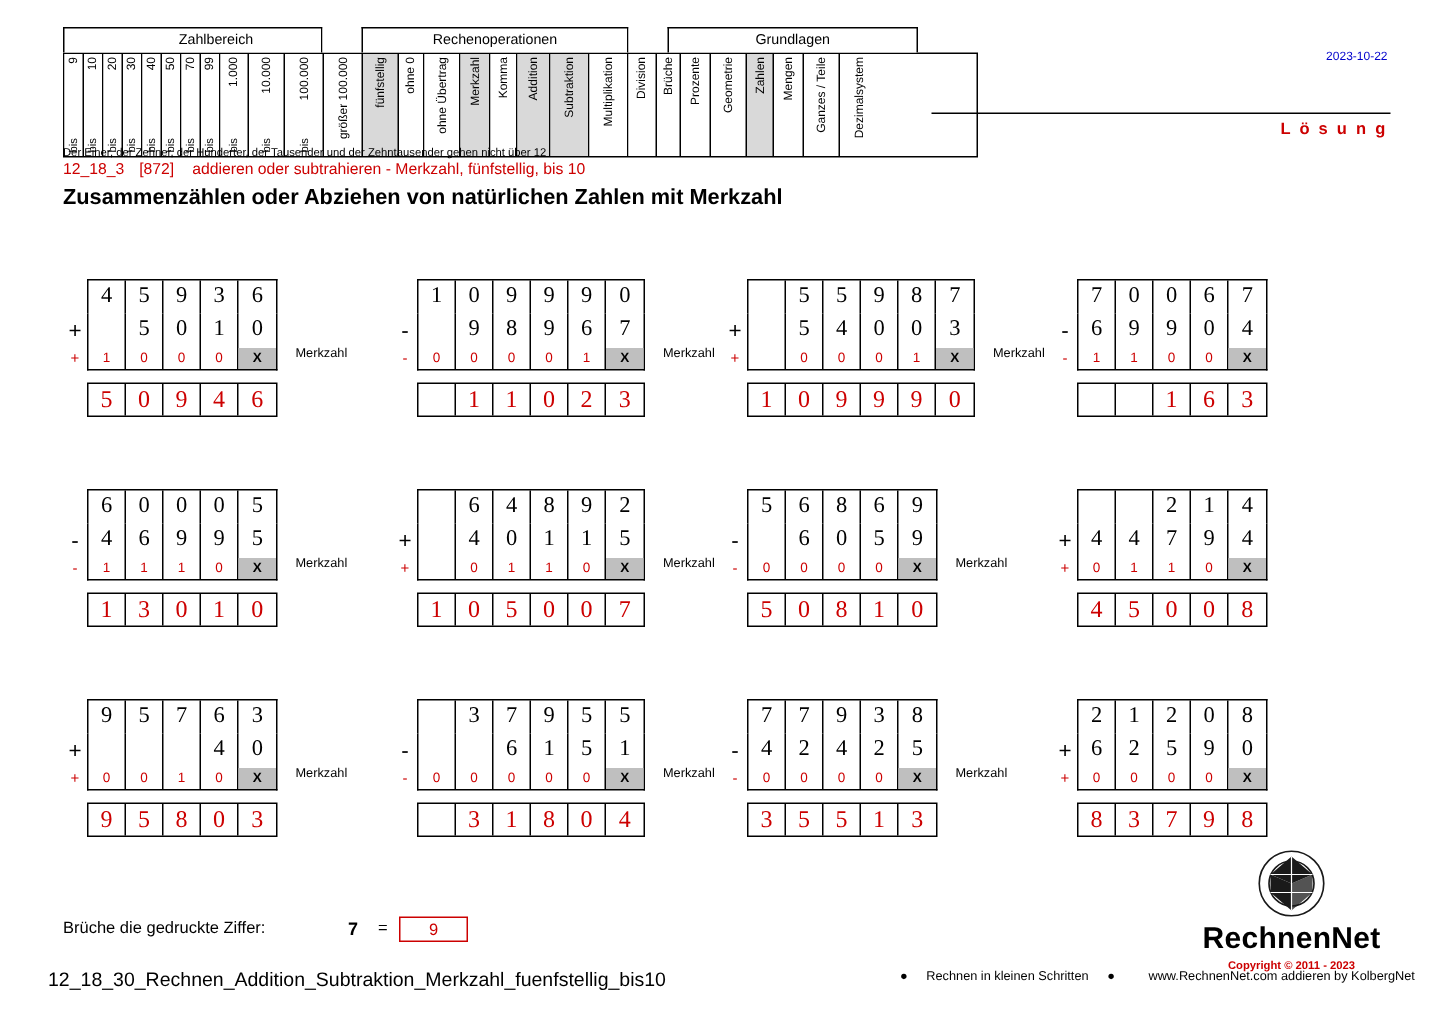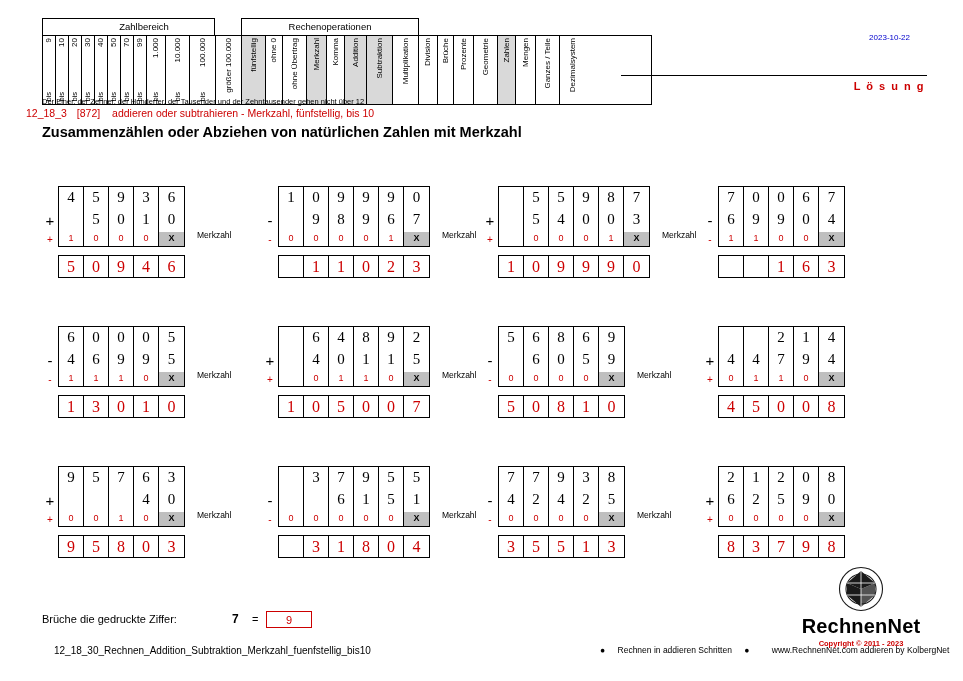--- a/index.html
+++ b/index.html
@@ -85,21 +85,21 @@
   #hdr-note {
     position: absolute;
     left: 42px;
     top: 97px;
     font-size: 7.5px;
   }
 
   
   #date-label {
     position: absolute;
-    right: 53px;
+    right: 38px;
     top: 33px;
     font-size: 8px;
     color: #0000cc;
   }
   #loesung-rule {
     position: absolute;
     right: 36px;
     top: 75px;
     width: 306px;
     border-top: 1px solid #000;
@@ -110,21 +110,21 @@
     top: 80px;
     font-size: 11px;
     font-weight: bold;
     color: #cc0000;
     letter-spacing: 1.5px;
   }
 
   
   #subtitle-row {
     position: absolute;
-    left: 26px;
+    left: 42px;
     top: 107px;
     font-size: 10.5px;
     color: #cc0000;
     white-space: nowrap;
   }
   #subtitle-row .code { margin-right: 7px; }
   #subtitle-row .idx { margin-right: 9px; }
   #main-title {
     position: absolute;
     left: 42px;
@@ -244,23 +244,23 @@
     border: 1px solid #cc0000;
     color: #cc0000;
     font-size: 11px;
     text-align: center;
     line-height: 16px;
   }
 
   
   #footer-left {
     position: absolute;
-    left: 54px;
+    left: 32px;
     top: 645px;
-    font-size: 10px;
+    font-size: 13px;
   }
   #footer-center {
     position: absolute;
     left: 600px;
     top: 645px;
     font-size: 8.5px;
     white-space: nowrap;
   }
   #footer-center .sep { margin: 0 5px; }
 
@@ -296,20 +296,23 @@
 <div id="header">
   <div class="hdr-groups" id="hdr-groups">
       <div class="hdr-group" style="width: 173px; padding-left: 31px;">
         <span>Zahlbereich</span>
       </div>
       <div class="hdr-group blank" style="width: 26px;"></div>
       <div class="hdr-group" style="width: 178px;">
         <span>Rechenoperationen</span>
       </div>
       <div class="hdr-group blank" style="width: 26px;"></div>
+      <div class="hdr-group" style="width: 167px;">
+        <span>Grundlagen</span>
+      </div>
     </div>
   <div class="hdr-cols" id="hdr-cols">
       <div class="hdr-col" style="width: 13px;">
         <div class="upper">
           <span class="vtext top">9</span>
         </div>
         <div class="lower">
           <span class="vtext">bis</span>
         </div>
       </div>
@@ -1057,21 +1060,21 @@
 
 <div id="count-q">Brüche die gedruckte Ziffer:</div>
 <div id="count-digit">7</div>
 <div id="count-eq">=</div>
 <div id="count-box">9</div>
 
 <div id="footer-left">12_18_30_Rechnen_Addition_Subtraktion_Merkzahl_fuenfstellig_bis10</div>
 <div id="footer-center">
   <span>●</span>
   <span class="sep"></span>
-  <span>Rechnen in addieren Schritten</span>
+  <span>Rechnen in kleinen Schritten</span>
   <span class="sep"></span>
   <span>●</span>
   <span class="sep"></span>
   <span class="sep"></span>
   <span>www.RechnenNet.com addieren by KolbergNet</span>
 </div>
 
 <div id="logo">
   <div id="logo-mark">
     <svg width="48" height="48" viewBox="0 0 48 48" aria-hidden="true">

